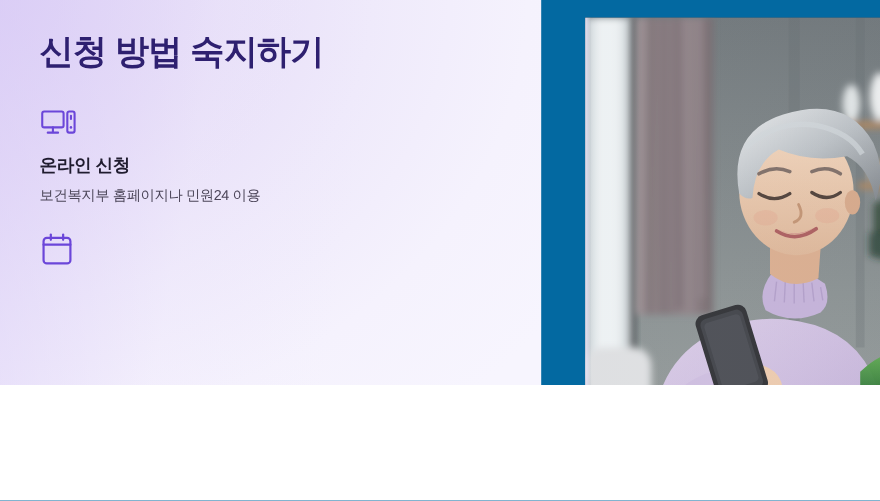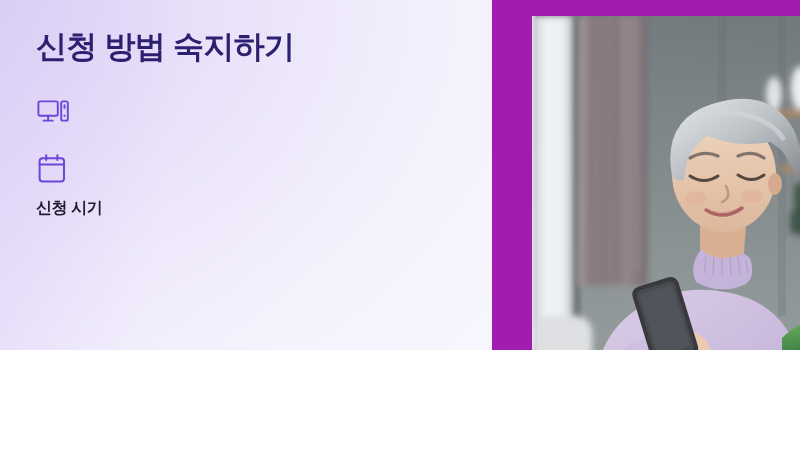--- a/index.html
+++ b/index.html
@@ -9,21 +9,21 @@
   }
   body {
     font-family: "Liberation Sans", "DejaVu Sans", sans-serif;
   }
 
   .screen {
     position: relative;
     width: 800px;
     height: 350px;
     overflow: hidden;
-    background: #a21caf;
+    background: #0369a1;
   }
 
   
   .info-panel {
     position: absolute;
     left: 0;
     top: 0;
     width: 492px;
     height: 455px;
     background:
@@ -136,32 +136,33 @@
           <span class="item-icon">
             <svg width="34" height="32" viewBox="0 0 34 32" fill="none" stroke="#6b46d9" stroke-width="1.9" stroke-linecap="round" stroke-linejoin="round">
               <rect x="2.4" y="5.4" width="19.4" height="14.4" rx="1.8"></rect>
               <path d="M12.1 19.8 L12.1 24.2"></path>
               <path d="M7.4 24.6 L16.8 24.6"></path>
               <rect x="25.2" y="5.4" width="6.6" height="19.2" rx="1.7"></rect>
               <path d="M28.5 9.3 L28.5 12.1"></path>
               <circle cx="28.5" cy="19.8" r="1.15" fill="#6b46d9" stroke="none"></circle>
             </svg>
           </span>
+          <h2 class="item-title">온라인 신청</h2>
+          <p class="item-desc">보건복지부 홈페이지나 민원24 이용</p>
         </div>
 
         <div class="info-item">
           <span class="item-icon">
             <svg width="34" height="32" viewBox="0 0 34 32" fill="none" stroke="#6b46d9" stroke-width="2" stroke-linecap="round" stroke-linejoin="round">
               <rect x="3.6" y="5.3" width="24.4" height="23.2" rx="3"></rect>
               <path d="M3.6 11.4 L28 11.4"></path>
               <path d="M10.2 2.2 L10.2 7.0"></path>
               <path d="M21.4 2.2 L21.4 7.0"></path>
             </svg>
           </span>
-          <h2 class="item-title">신청 시기</h2>
         </div>
 
       </div>
     </div>
   </section>
 
   <figure class="photo">
     <span class="photo-edge"></span>
     <svg viewBox="0 0 308 455" preserveAspectRatio="xMidYMid slice">
       <defs>

